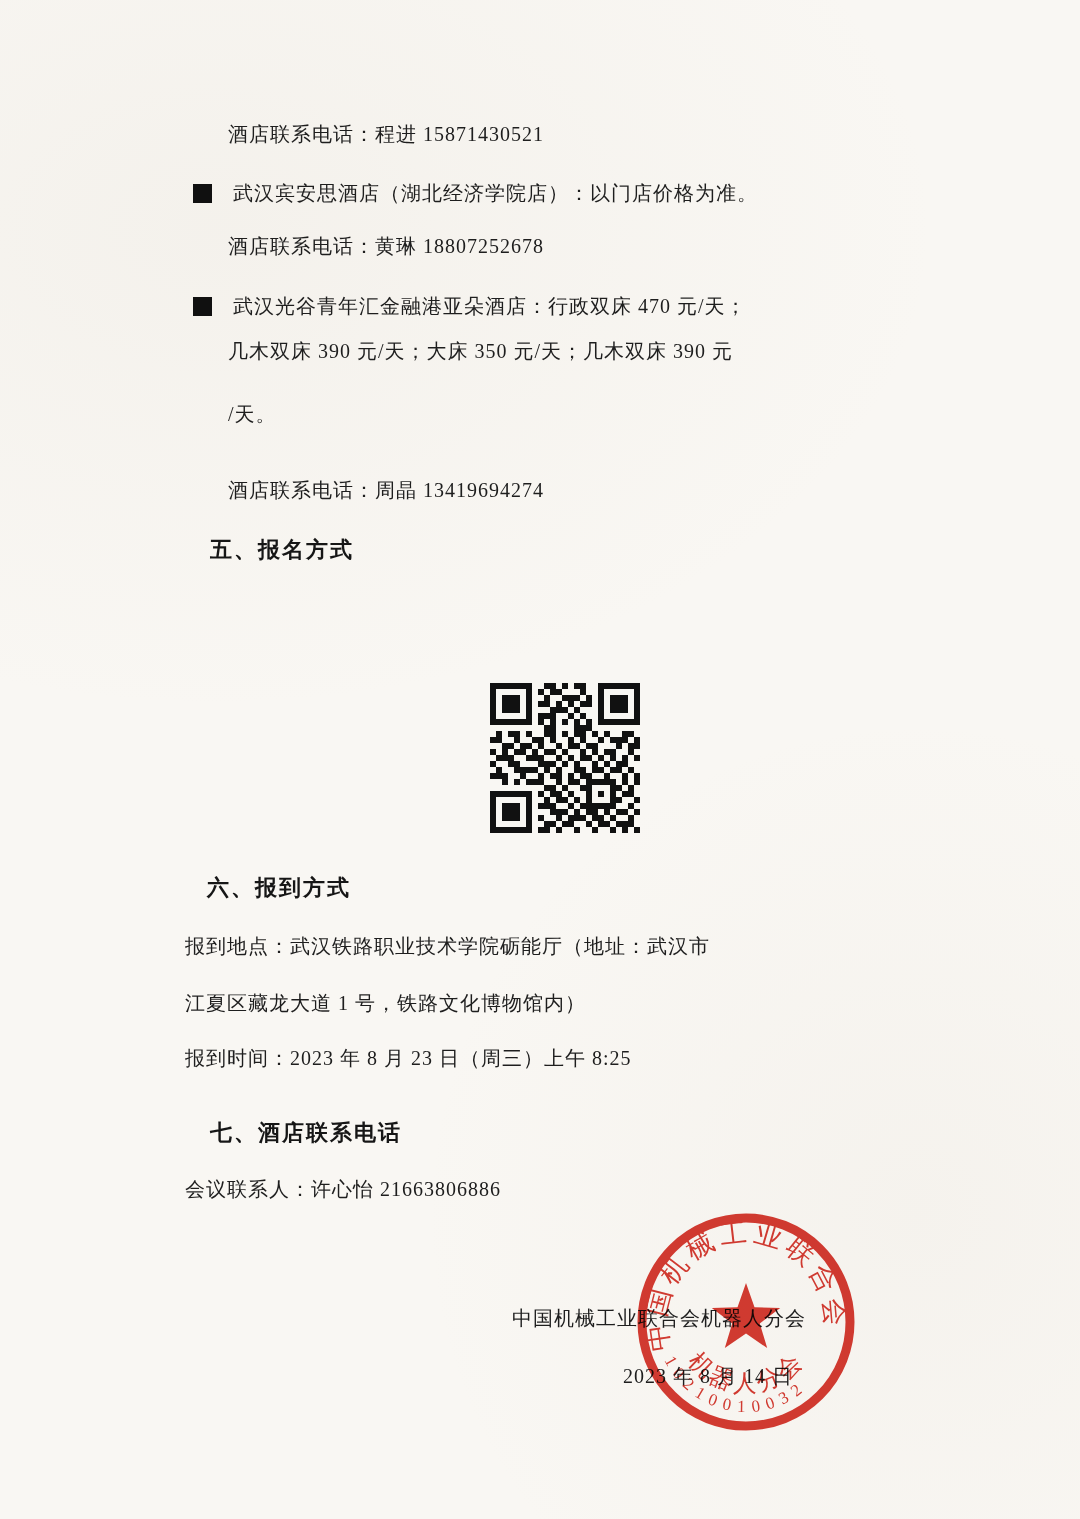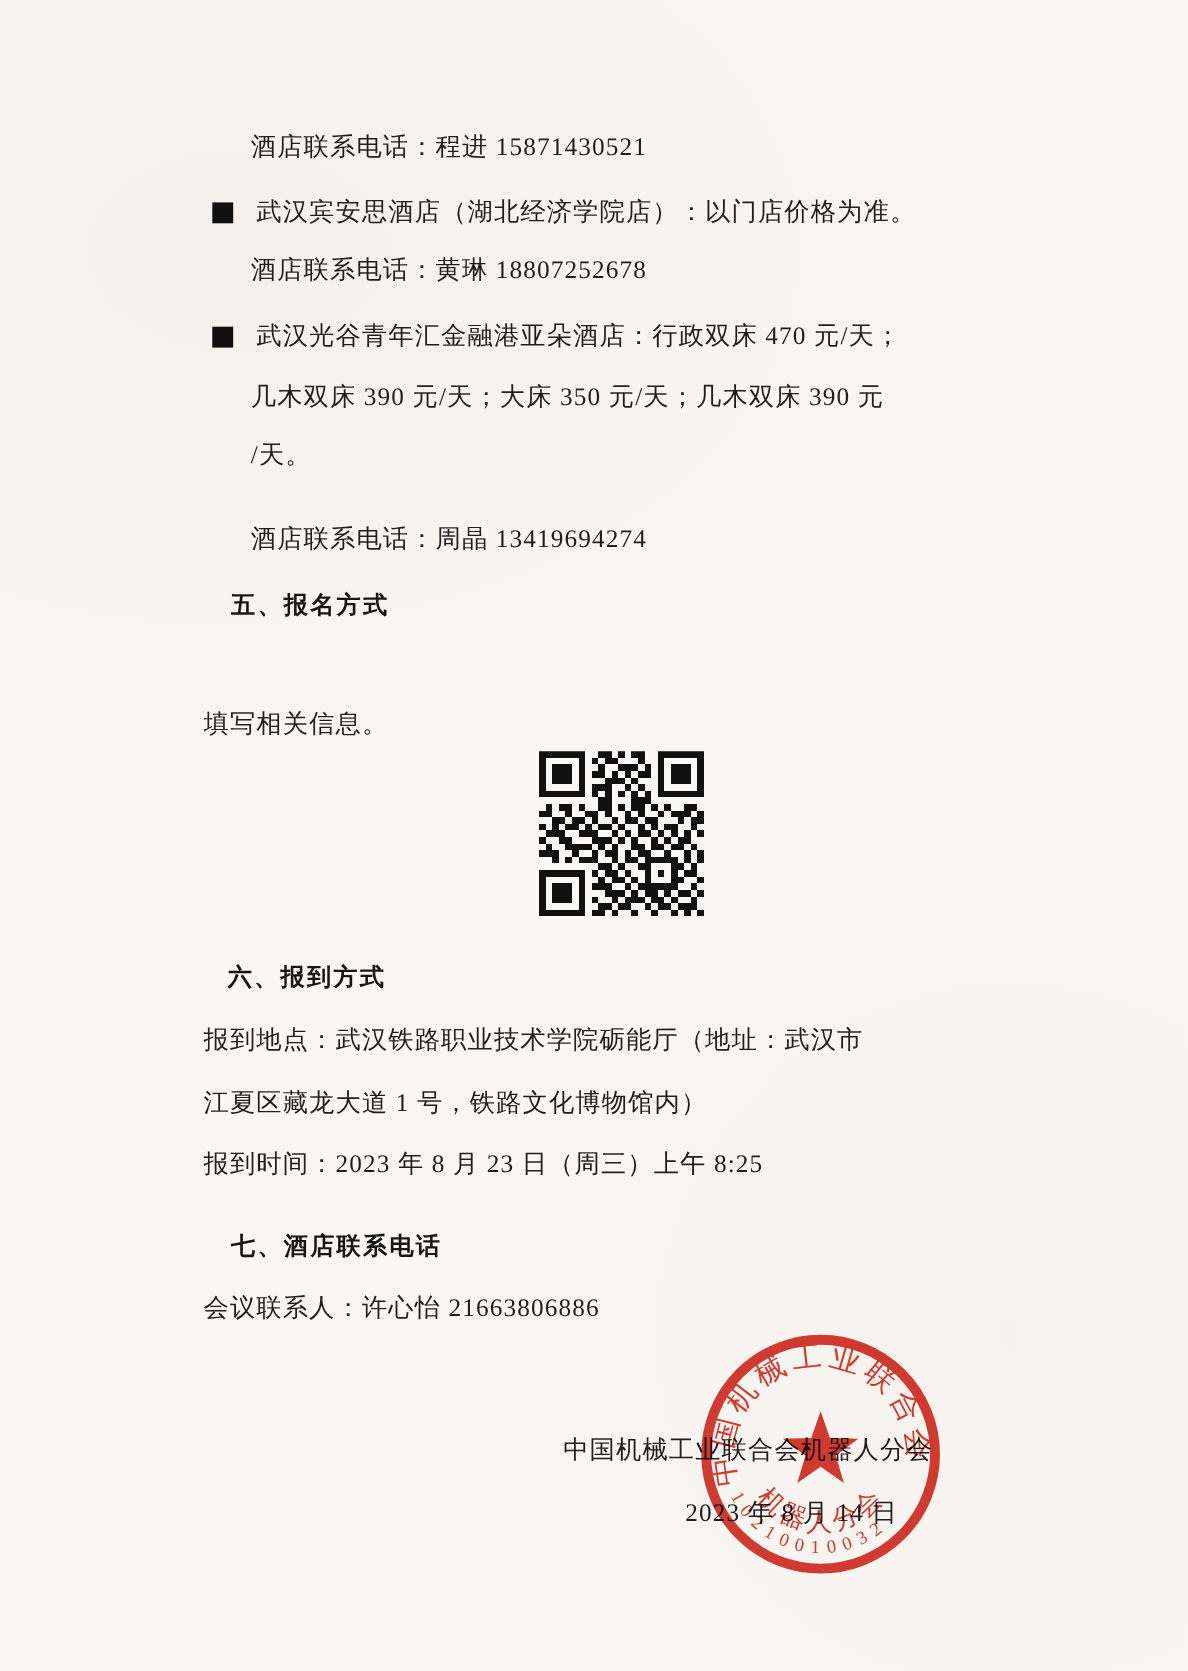--- a/index.html
+++ b/index.html
@@ -7,21 +7,21 @@
     width:1080px;height:1519px;position:relative;overflow:hidden;
     background:
       radial-gradient(1200px 800px at 20% 15%, rgba(214,206,192,.14), transparent 60%),
       radial-gradient(900px 900px at 85% 80%, rgba(210,200,185,.10), transparent 55%),
       #f9f7f3;
     font-family:"Liberation Serif","DejaVu Serif",serif;
     color:#1e1e1e;
   }
   .page{position:absolute;inset:0;}
   .t{position:absolute;white-space:nowrap;}
-  .body{font-size:23px;line-height:36px;letter-spacing:1px;}
+  .body{font-size:20px;line-height:36px;letter-spacing:1px;}
   .h{font-size:22px;line-height:38px;font-weight:bold;
      font-family:"Liberation Sans","DejaVu Sans",sans-serif;color:#161616;letter-spacing:2px;}
   .bullet-sq{position:absolute;width:19px;height:19px;background:#101010;}
   .qr{position:absolute;left:489px;top:683px;width:152px;height:150px;}
   .qr svg{width:100%;height:100%;shape-rendering:crispEdges;}
   .stamp{position:absolute;left:621px;top:1197px;width:250px;height:250px;
          mix-blend-mode:multiply;opacity:.9;}
   .stamp text{font-family:"Liberation Serif","DejaVu Serif",serif;}
 </style>
 </head>
@@ -31,27 +31,26 @@
 
   <div class="t body" style="left:228px;top:116px">酒店联系电话：程进 15871430521</div>
 
   <div class="bullet-sq" style="left:193px;top:184px"></div>
   <div class="t body" style="left:233px;top:175px">武汉宾安思酒店（湖北经济学院店）：以门店价格为准。</div>
 
   <div class="t body" style="left:228px;top:228px">酒店联系电话：黄琳 18807252678</div>
 
   <div class="bullet-sq" style="left:193px;top:297px"></div>
   <div class="t body" style="left:233px;top:288px">武汉光谷青年汇金融港亚朵酒店：行政双床 470 元/天；</div>
-  <div class="t body" style="left:228px;top:343px">几木双床 390 元/天；大床 350 元/天；几木双床 390 元</div>
+  <div class="t body" style="left:228px;top:333px">几木双床 390 元/天；大床 350 元/天；几木双床 390 元</div>
   <div class="t body" style="left:228px;top:396px">/天。</div>
 
   <div class="t body" style="left:228px;top:472px">酒店联系电话：周晶 13419694274</div>
 
   <div class="t h" style="left:210px;top:531px">五、报名方式</div>
-  <div class="t body" style="left:185px;top:640px">填写相关信息。</div>
 
   <div class="qr">
     <svg id="qr-svg" viewBox="0 0 25 25" fill="#111">
         <rect x="0" y="0" width="1" height="1"></rect>
         <rect x="1" y="0" width="1" height="1"></rect>
         <rect x="2" y="0" width="1" height="1"></rect>
         <rect x="3" y="0" width="1" height="1"></rect>
         <rect x="4" y="0" width="1" height="1"></rect>
         <rect x="5" y="0" width="1" height="1"></rect>
         <rect x="6" y="0" width="1" height="1"></rect>

